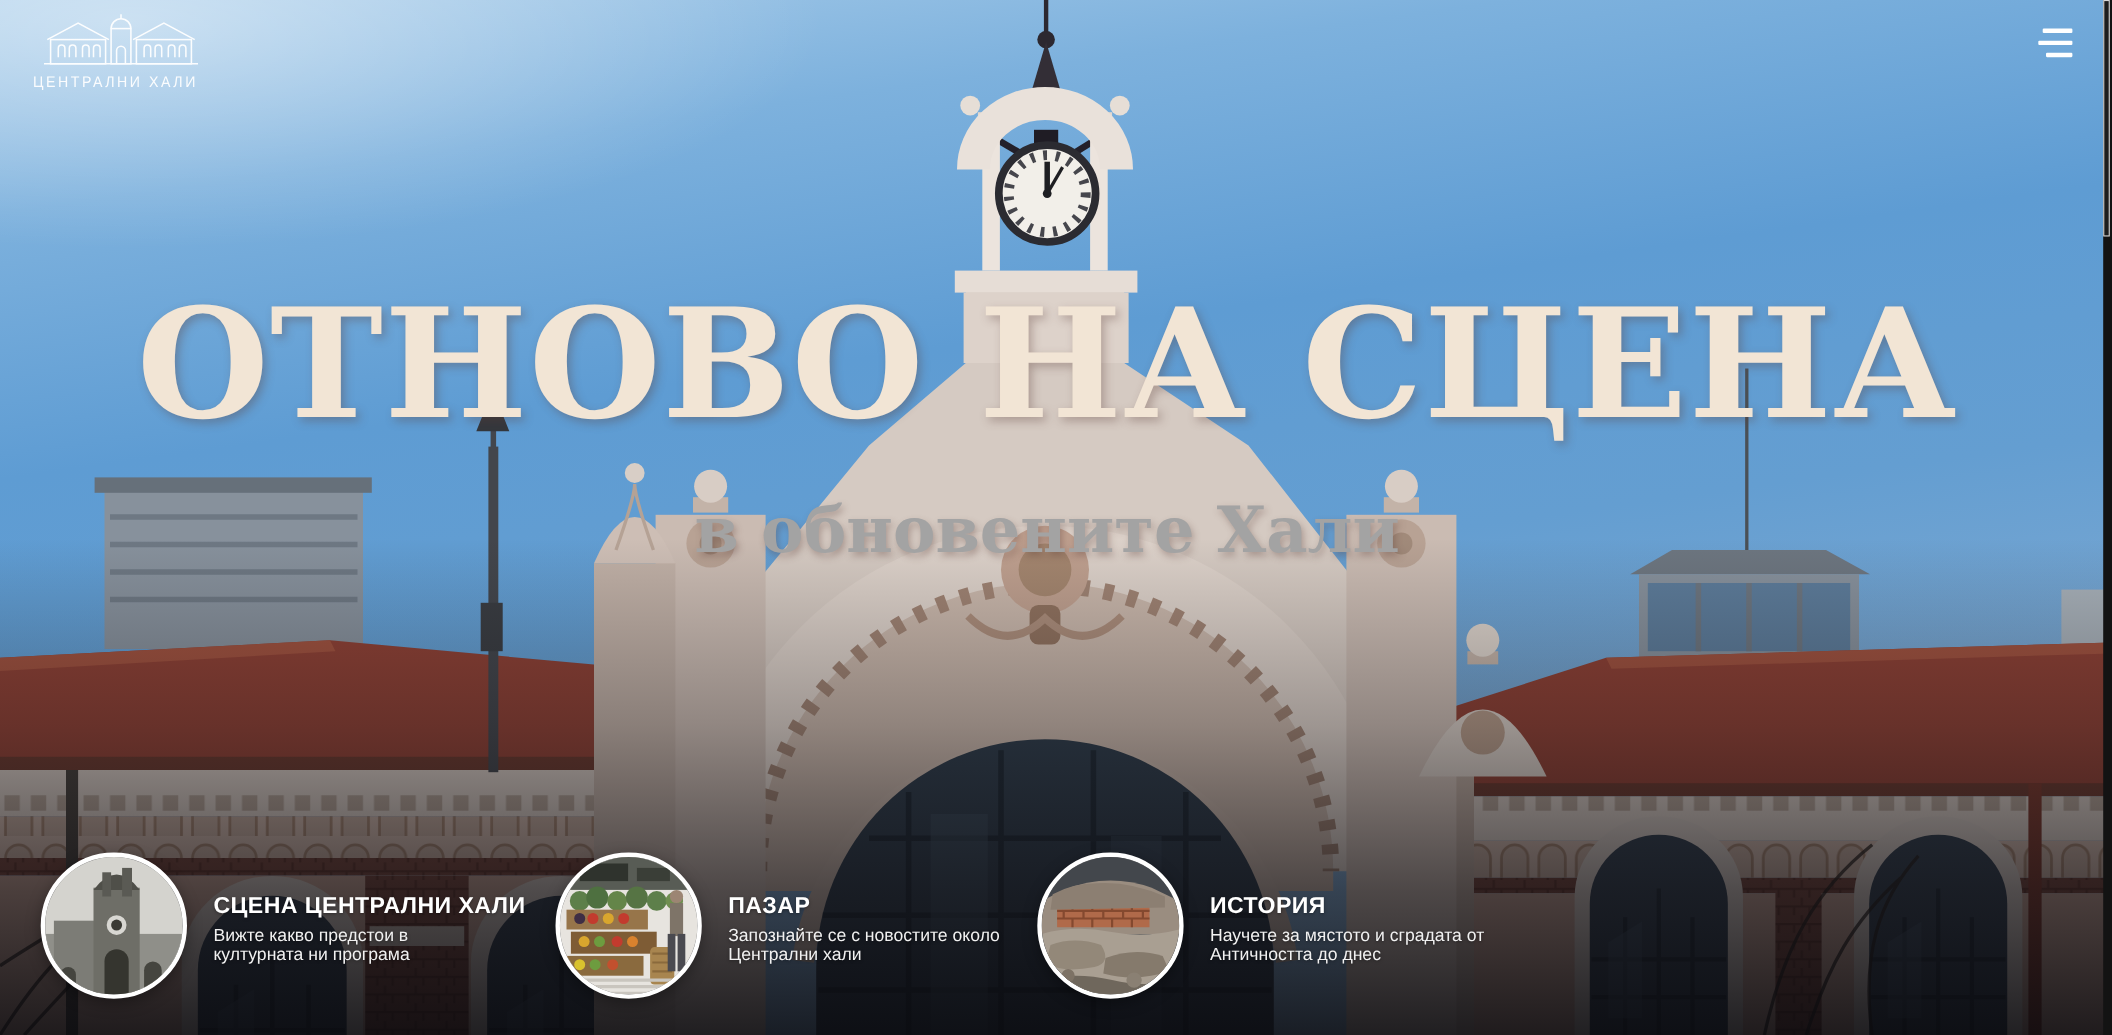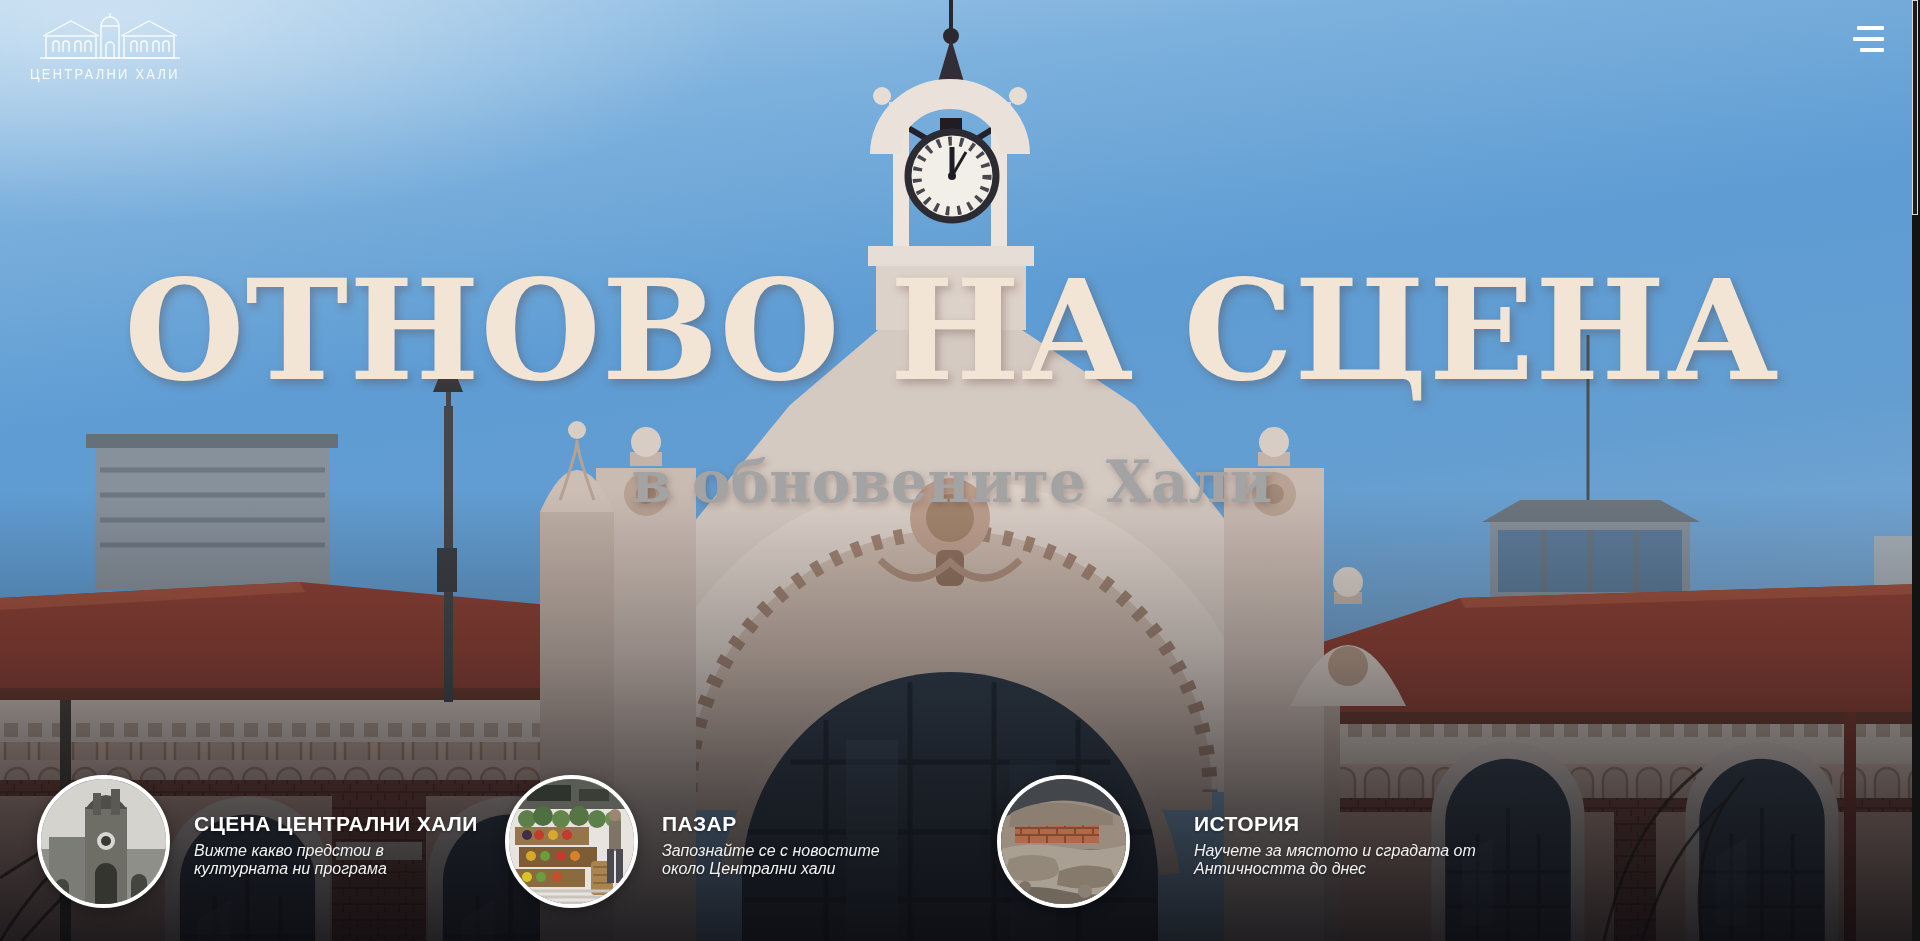--- a/index.html
+++ b/index.html
@@ -31,29 +31,29 @@
   
   .hero{position:absolute;left:0;top:258px;width:1904px;text-align:center;pointer-events:none;}
   .hero-title{font-family:"DejaVu Serif","Liberation Serif",serif;font-weight:700;
       font-size:138px;line-height:1.06;color:#f2e5d5;letter-spacing:1px;
       text-shadow:3px 4px 9px rgba(92,60,54,.35);}
   .hero-sub{margin-top:44px;font-family:"DejaVu Serif","Liberation Serif",serif;
       font-weight:700;font-size:58px;color:#a3a3a3;text-shadow:2px 3px 7px rgba(92,60,54,.35);}
 
   
   .card{position:absolute;top:775px;display:flex;align-items:flex-start;cursor:pointer;justify-content:center;}
-  .card-1{left:37px;} .card-2{left:505px;} .card-3{left:997px;gap:40px;}
+  .card-1{left:37px;} .card-2{left:505px;} .card-3{left:943px;}
   .circle{width:125px;height:125px;border-radius:50%;border:4px solid #fff;overflow:hidden;
       flex:0 0 auto;background:#777;box-shadow:0 4px 14px rgba(0,0,0,.35);}
   .circle svg{display:block;width:125px;height:125px;}
   .card-text{margin-left:24px;padding-top:37px;color:#fff;}
   .card-title{font-size:21px;font-weight:700;letter-spacing:.4px;white-space:nowrap;
       text-shadow:0 1px 3px rgba(0,0,0,.4);}
   .card-desc{margin-top:6px;font-size:16px;line-height:18px;color:#f1f1f1;
-      text-shadow:0 1px 3px rgba(0,0,0,.4);font-style:italic;}
+      text-shadow:0 1px 3px rgba(0,0,0,.4);}
   .card-1 .card-desc{width:262px;} .card-2 .card-desc{width:252px;} .card-3 .card-desc{width:282px;}
 
   
   .scrollbar{position:absolute;right:0;top:0;width:8px;height:941px;background:#131313;}
   .scroll-thumb{position:absolute;left:0;top:0;width:6px;height:215px;background:#1d1d1d;
       border:1px solid #d8d8d8;box-sizing:border-box;cursor:pointer;}
 </style>
 </head>
 <body>
 

